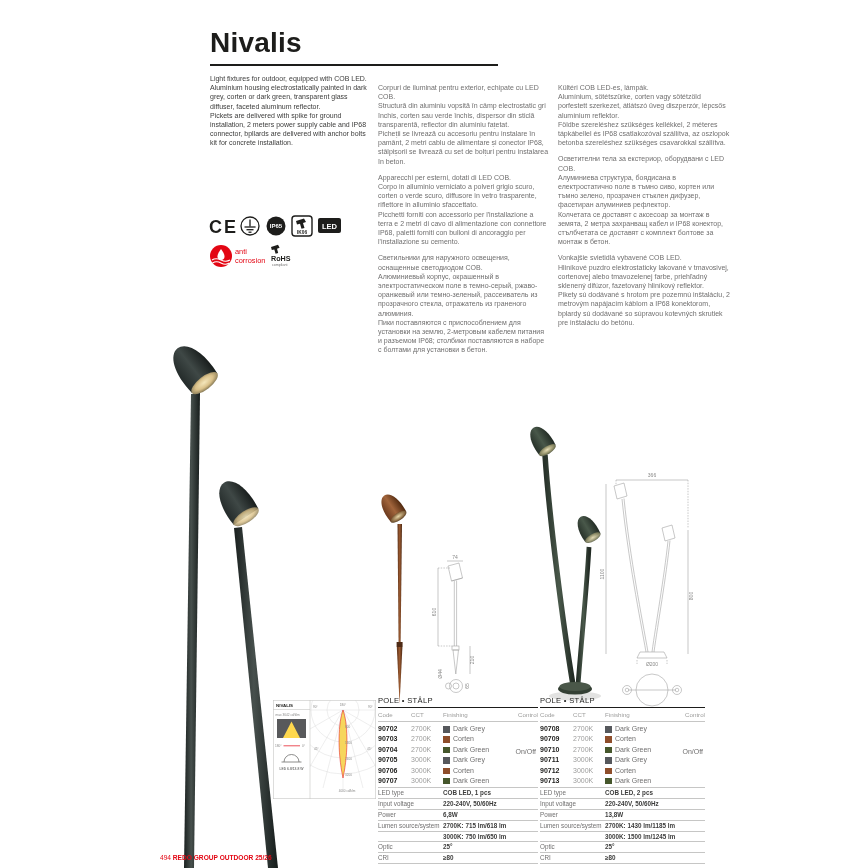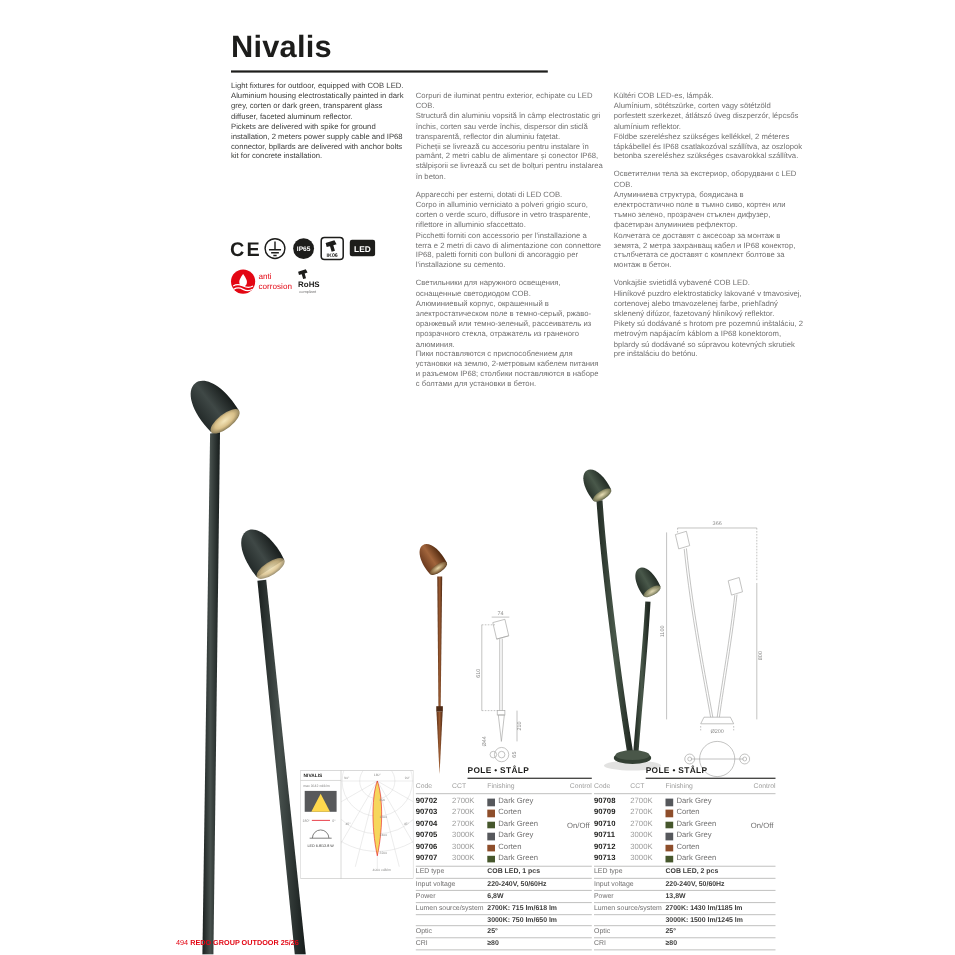--- a/index.html
+++ b/index.html
@@ -9,22 +9,22 @@
   
   .title{font-size:28px;font-weight:bold;color:#1d1d1b;letter-spacing:.2px;}
   .title-rule{height:1.5px;background:#1d1d1b;}
   
   .desc{font-size:7px;line-height:9.2px;white-space:pre-line;}
   .desc.en{color:#3c3c3b;}
   
   svg text{font-family:"Liberation Sans","DejaVu Sans",sans-serif;}
   
   .ptable{font-size:7px;}
-  .ttitle{font-size:7.6px;font-weight:bold;color:#1d1d1b;letter-spacing:.3px;
-          border-bottom:1.4px solid #1d1d1b;padding-bottom:2px;margin-left:47px;}
+  .ttitle{font-size:7.6px;font-weight:normal;color:#1d1d1b;letter-spacing:.3px;
+          border-bottom:1.4px solid #1d1d1b;padding-bottom:2px;}
   .thead{position:relative;height:13px;line-height:13px;font-size:6.2px;color:#9d9d9c;
          border-bottom:.5px solid #c6c6c5;}
   .tbody{position:relative;padding:2px 0 1px 0;}
   .trow{position:relative;height:10.4px;line-height:10.4px;}
   .col-code{position:absolute;left:0;}
   .col-cct{position:absolute;left:33px;}
   .col-fin{position:absolute;left:65px;}
   .col-ctl{position:absolute;right:0;}
   .code{font-weight:bold;color:#1d1d1b;}
   .dim{color:#9d9d9c;}

